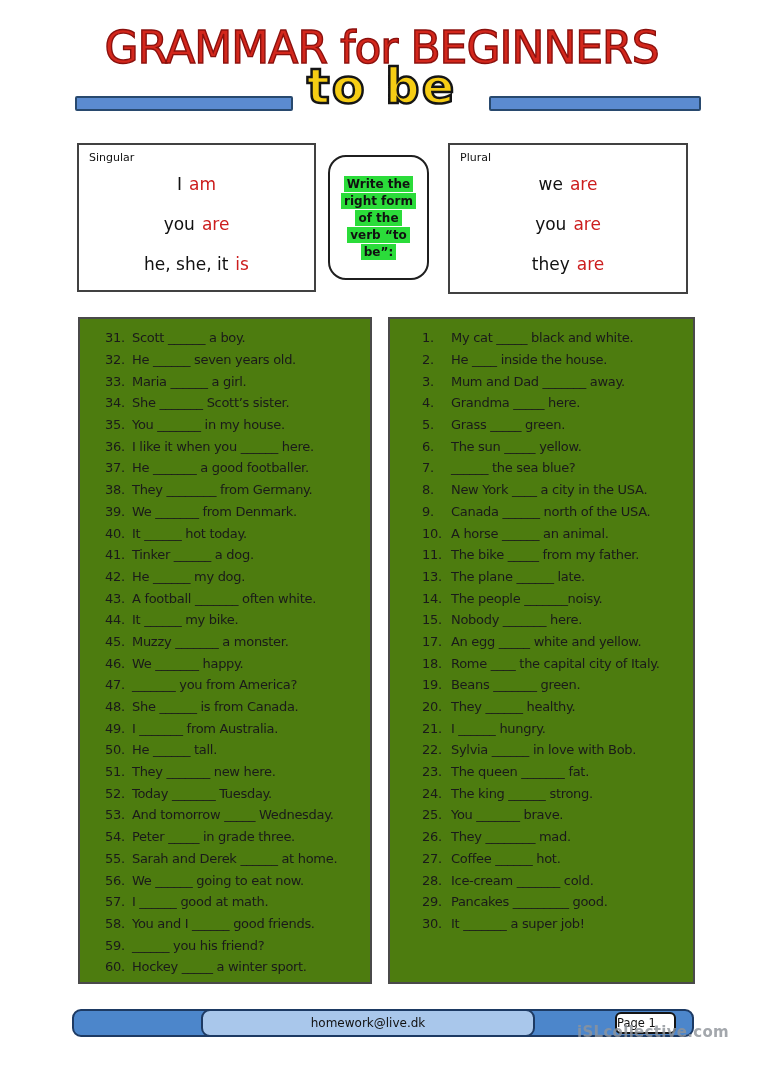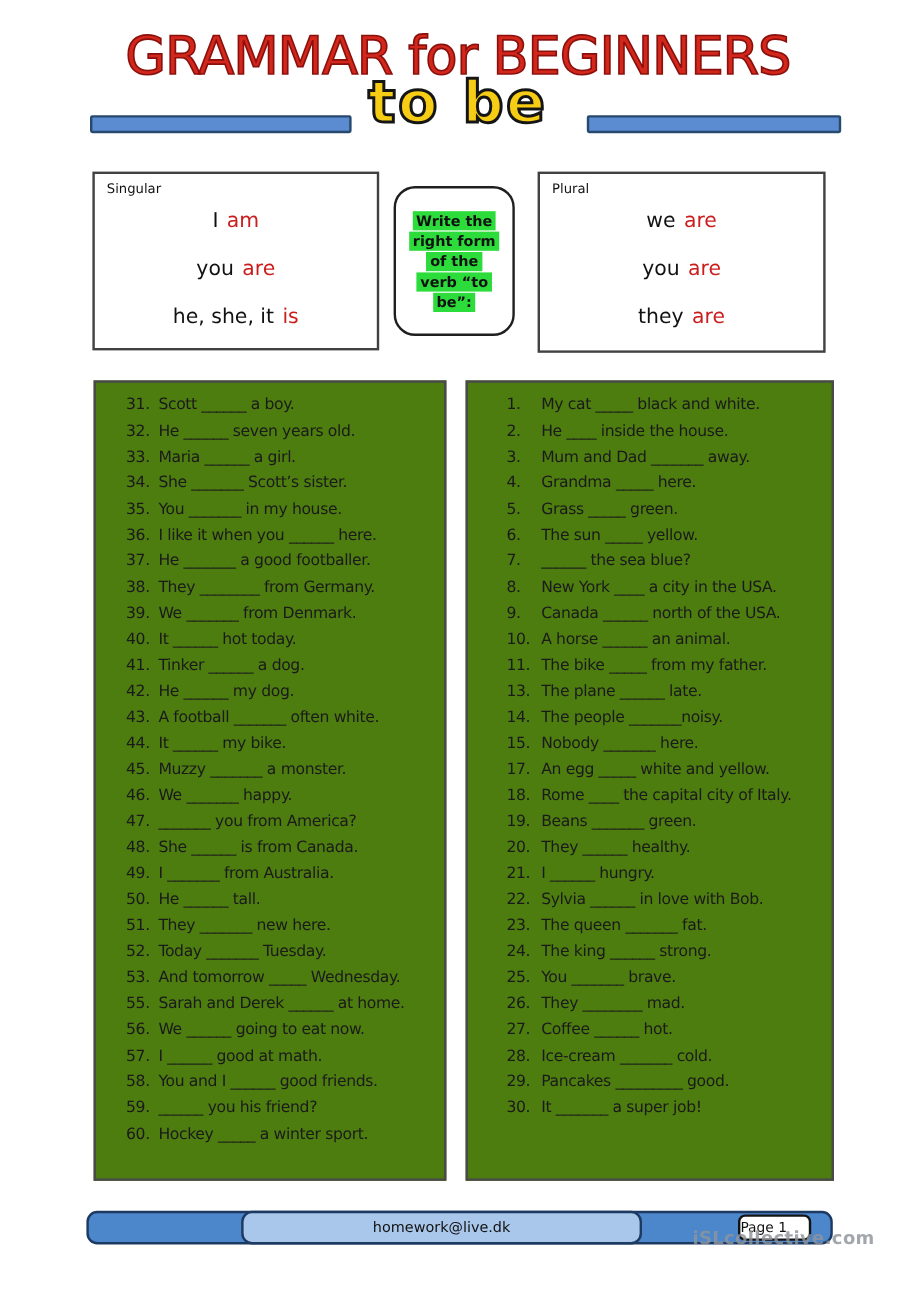--- a/index.html
+++ b/index.html
@@ -200,20 +200,24 @@
       </div>
       <div class="ex-row">
         <span class="ex-num">52.</span>
         <span class="ex-text">Today _______ Tuesday.</span>
       </div>
       <div class="ex-row">
         <span class="ex-num">53.</span>
         <span class="ex-text">And tomorrow _____ Wednesday.</span>
       </div>
       <div class="ex-row">
+        <span class="ex-num">54.</span>
+        <span class="ex-text">Peter _____ in grade three.</span>
+      </div>
+      <div class="ex-row">
         <span class="ex-num">55.</span>
         <span class="ex-text">Sarah and Derek ______ at home.</span>
       </div>
       <div class="ex-row">
         <span class="ex-num">56.</span>
         <span class="ex-text">We ______ going to eat now.</span>
       </div>
       <div class="ex-row">
         <span class="ex-num">57.</span>
         <span class="ex-text">I ______ good at math.</span>

